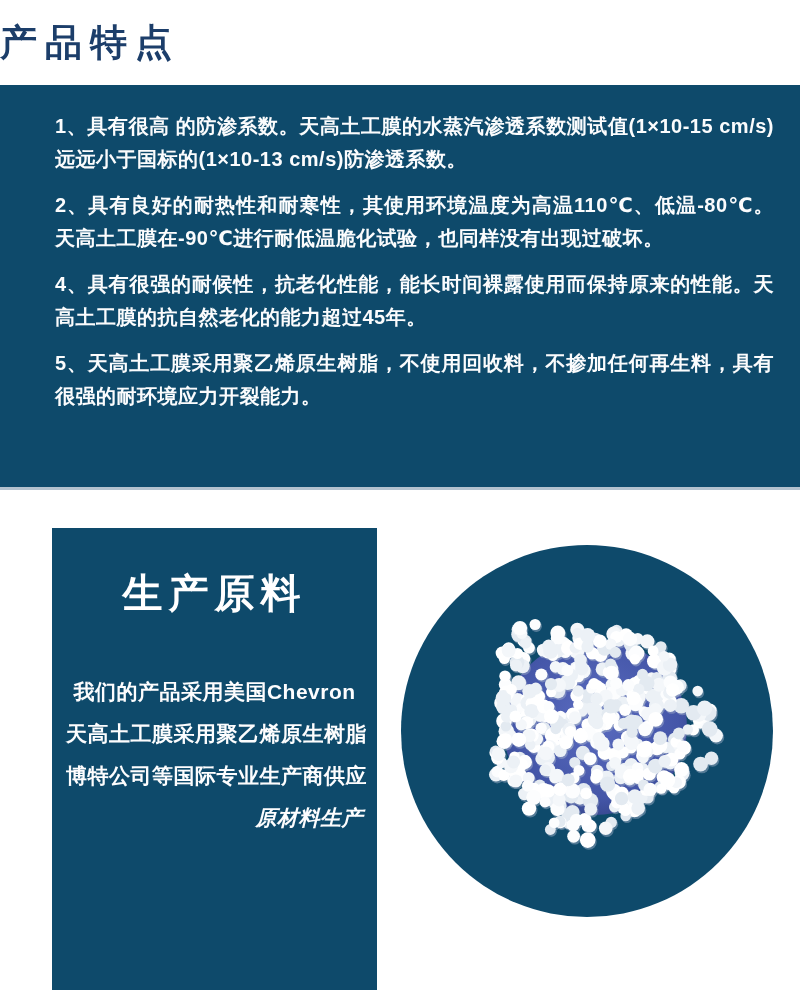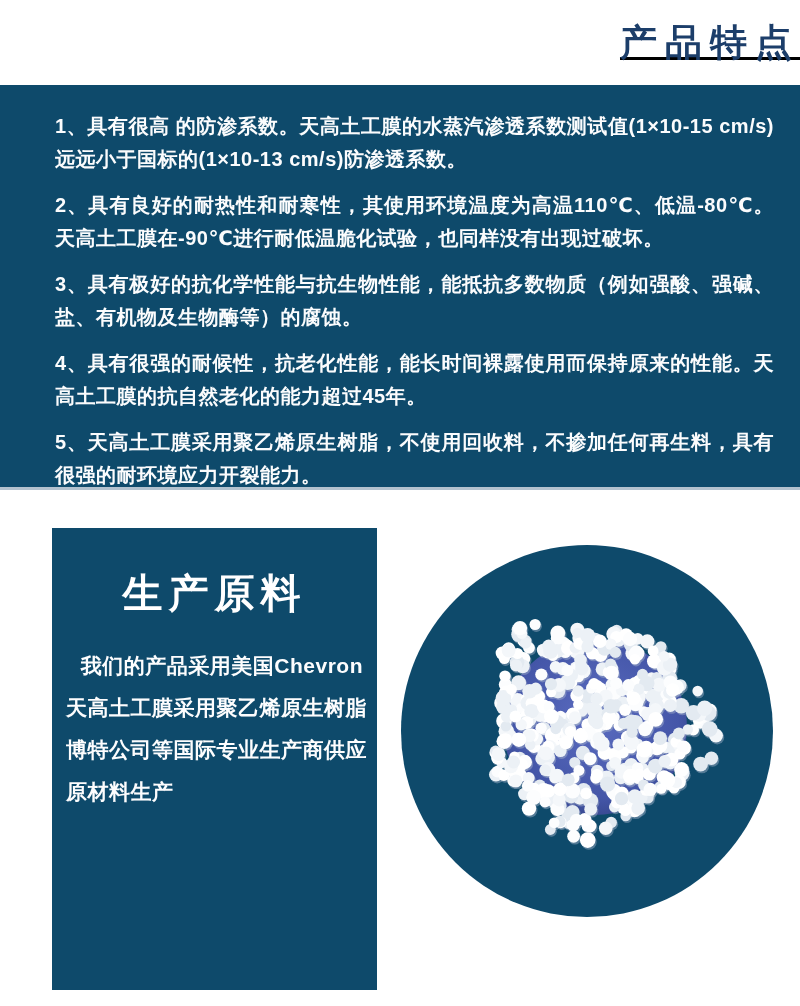--- a/index.html
+++ b/index.html
@@ -7,21 +7,21 @@
     position:relative;
     width:800px;height:1006px;
     margin:0 auto;
     background:#ffffff;
     font-family:"Liberation Sans","DejaVu Sans",sans-serif;
     overflow:hidden;
   }
   
   .header{
     position:absolute;left:0;top:0;width:800px;height:85px;
-    display:flex;align-items:center;justify-content:flex-end;text-decoration:underline;
+    display:flex;align-items:center;justify-content:flex-start;
   }
   .header h1{
     margin:0;
     font-size:37px;
     font-weight:bold;
     letter-spacing:8px;
     color:#1c3e6a;
   }
   
   .features{
@@ -42,37 +42,37 @@
   }
   
   .production{
     position:absolute;left:52px;top:528px;width:325px;height:462px;
     background:#0e4a6b;
     box-sizing:border-box;
     padding:38px 14px 0 14px;
     color:#ffffff;
   }
   .production h2{
-    margin:0 0 24px 0;
+    margin:0 0 50px 0;
     text-align:center;
     font-size:40px;
     font-weight:bold;
     letter-spacing:6px;
     color:#ffffff;
   }
   .prod-line{
     font-size:21px;
     font-weight:bold;
     line-height:42px;
     letter-spacing:0.5px;
-    text-align:right;
+    text-align:center;
     white-space:nowrap;
     color:#fdfdfe;
   }
-  .prod-line.left{text-align:left;}
+  .prod-line.left{text-align:right;font-style:italic;}
   
   .pellet-circle{
     position:absolute;left:401px;top:545px;width:372px;height:372px;
     border-radius:50%;
     background:#0e4a6b;
     overflow:hidden;
   }
   .pellet-circle svg{display:block;width:372px;height:372px;}
 </style>
 </head>
@@ -80,21 +80,20 @@
 
 <div class="page">
 
   <div class="header">
     <h1>产品特点</h1>
   </div>
 
   <div class="features">
     <p>1、具有很高 的防渗系数。天高土工膜的水蒸汽渗透系数测试值(1×10-15 cm/s) 远远小于国标的(1×10-13 cm/s)防渗透系数。</p>
     <p>2、具有良好的耐热性和耐寒性，其使用环境温度为高温110℃、低温-80℃。天高土工膜在-90℃进行耐低温脆化试验，也同样没有出现过破坏。</p>
-    <p>3、具有极好的抗化学性能与抗生物性能，能抵抗多数物质（例如强酸、强碱、盐、有机物及生物酶等）的腐蚀。</p>
     <p>4、具有很强的耐候性，抗老化性能，能长时间裸露使用而保持原来的性能。天高土工膜的抗自然老化的能力超过45年。</p>
     <p>5、天高土工膜采用聚乙烯原生树脂，不使用回收料，不掺加任何再生料，具有很强的耐环境应力开裂能力。</p>
   </div>
 
   <div class="production">
     <h2>生产原料</h2>
     <div>
       <div class="prod-line">我们的产品采用美国Chevron</div>
       <div class="prod-line">天高土工膜采用聚乙烯原生树脂</div>
       <div class="prod-line">博特公司等国际专业生产商供应</div>

